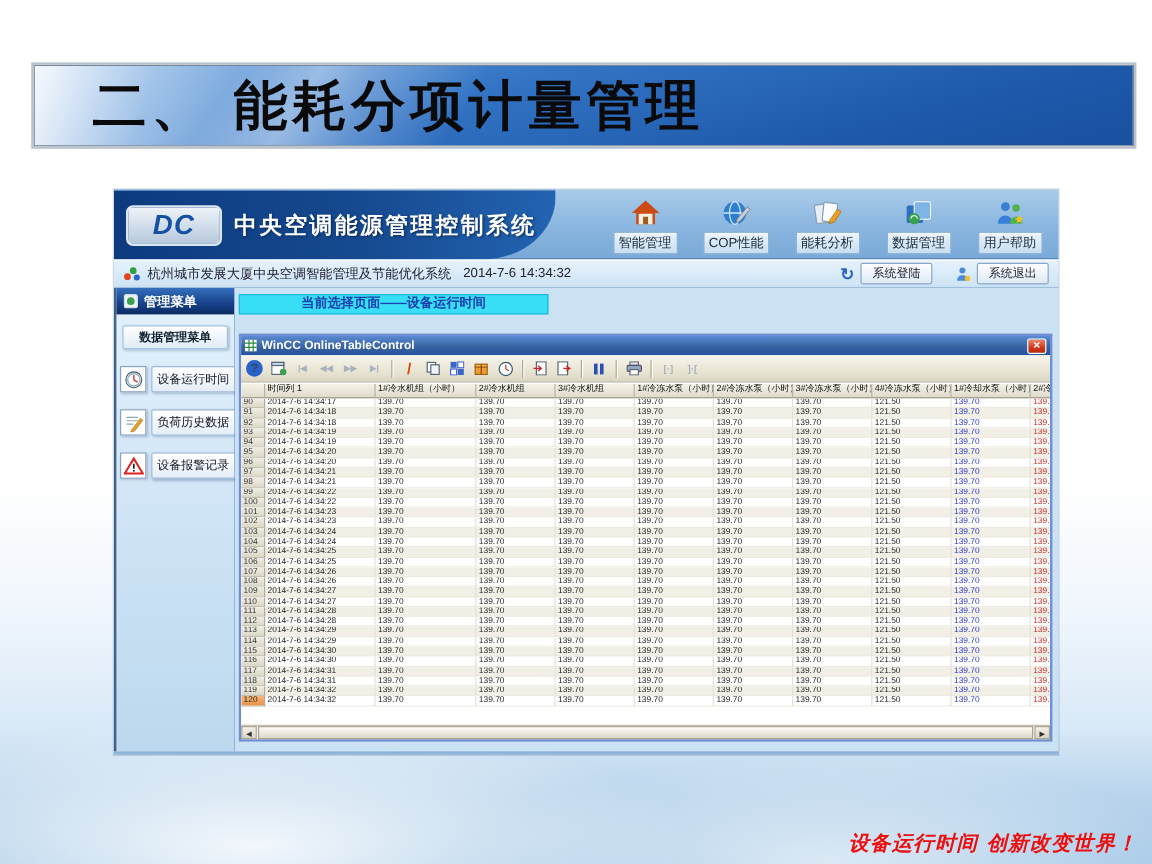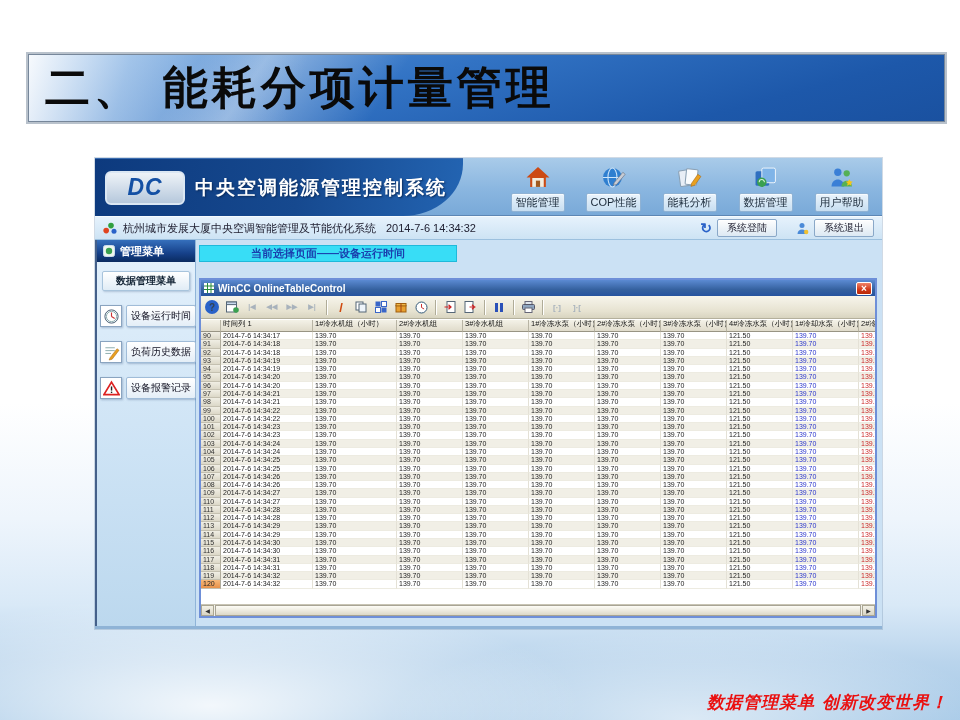--- a/index.html
+++ b/index.html
@@ -11,21 +11,21 @@
       linear-gradient(180deg,#ffffff 0%,#ffffff 56%,#eef5fc 72%,#d9e9f7 84%,#b9d4ec 92%,#a6c9e7 100%);}
   
   .banner{position:absolute;left:28px;top:54px;width:917px;height:68px;
     border:1px solid #77879a;outline:2px solid #b9c2cc;
     background:
       linear-gradient(106deg, rgba(255,255,255,.95) 0%, rgba(230,242,252,.55) 11%, rgba(255,255,255,0) 30%),
       linear-gradient(124deg, rgba(255,255,255,0) 18%, rgba(255,255,255,.4) 25%, rgba(255,255,255,0) 40%),
       linear-gradient(165deg,#5a95d8 0%,#3273c4 40%,#1d58aa 78%,#1a51a0 100%);
     display:flex;align-items:center}
   .banner-title{font-family:"DejaVu Serif","Liberation Serif",serif;font-weight:bold;
-    font-size:45px;color:#0a0a0a;padding-left:16px;letter-spacing:4px;white-space:nowrap}
+    font-size:45px;color:#0a0a0a;padding-left:48px;letter-spacing:4px;white-space:nowrap}
   
   .slogan{position:absolute;right:12px;top:691px;color:#ea1010;font-weight:bold;font-style:italic;
     font-size:17px;font-family:"DejaVu Serif","Liberation Serif",serif;letter-spacing:1px}
   
   .app{position:absolute;left:95px;top:158px;width:787px;height:471px;border-bottom:3px solid #8fb3d6;
     display:flex;flex-direction:column;box-shadow:0 0 0 1px rgba(120,150,180,.35)}
   
   .app-header{height:58px;position:relative;flex:none;
     background:linear-gradient(180deg,#a9cbe9 0%,#8ab6e0 55%,#79a9d8 100%);
     border-bottom:1px solid #5c86b4}
@@ -759,14 +759,14 @@
             <span class="h-arrow">◀</span>
             <span class="h-thumb"></span>
             <span class="h-arrow">▶</span>
           </div>
 
         </div>
       </div>
     </div>
   </div>
 
-  <div class="slogan">数据管理菜单 创新改变世界！</div>
+  <div class="slogan">设备运行时间 创新改变世界！</div>
 </div>
 
 </body></html>

